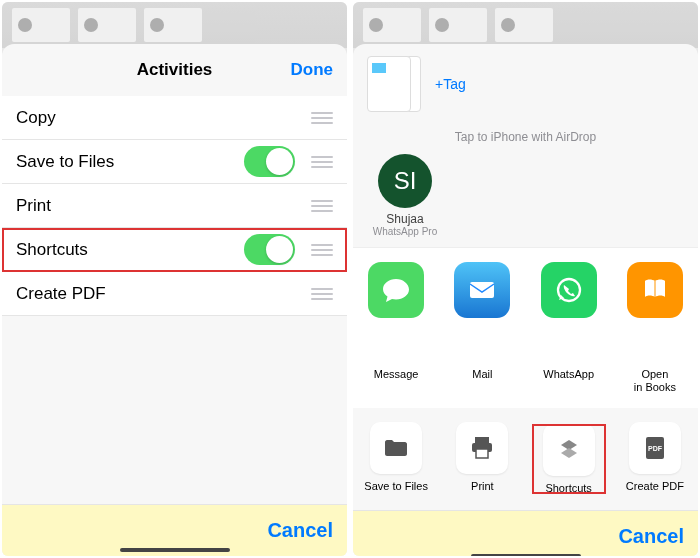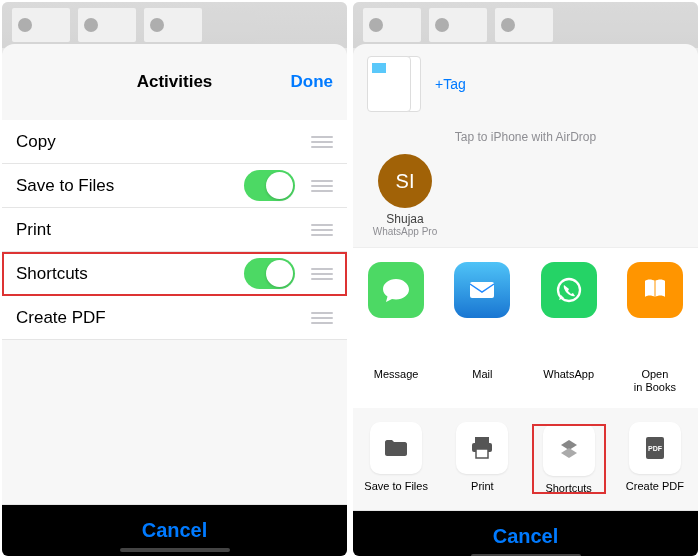--- a/index.html
+++ b/index.html
@@ -2,50 +2,50 @@
 <html><head>
 <meta charset="utf-8">
 <style>
 * { margin: 0; padding: 0; box-sizing: border-box; font-family: -apple-system, Helvetica, Arial, sans-serif; }
 body { background: #fff; width: 700px; height: 558px; display: flex; gap: 6px; padding: 2px; }
 .phone { flex: 1; background: #e8e8e8; border-radius: 6px; position: relative; overflow: hidden; display: flex; flex-direction: column; }
 .bgdoc { height: 46px; background: linear-gradient(#d0d0d0,#c8c8c8); position: relative; display: flex; gap: 8px; padding: 6px 10px; opacity: 0.6; }
 .doc-thumb { width: 58px; height: 34px; background: #f5f5f5; border-radius: 2px; position: relative; }
 .doc-thumb::before { content: ""; position: absolute; width: 14px; height: 14px; border-radius: 50%; background: #888; top: 10px; left: 6px; }
 .sheet { flex: 1; background: #f7f7f7; border-top-left-radius: 12px; border-top-right-radius: 12px; display: flex; flex-direction: column; margin-top: -4px; position: relative; }
-.hdr { display: flex; align-items: center; justify-content: center; padding: 28px 14px; position: relative; }
+.hdr { display: flex; align-items: center; justify-content: center; padding: 16px 14px; position: relative; }
 .hdr .title { font-weight: 600; font-size: 17px; color: #000; }
 .hdr .done { position: absolute; right: 14px; color: #007aff; font-size: 17px; font-weight: 600; }
 .list { background: #fff; }
 .row { display: flex; align-items: center; height: 44px; padding: 0 14px; border-bottom: 1px solid #e5e5e5; position: relative; }
 .row .lbl { flex: 1; font-size: 17px; color: #000; }
 .row.hl { outline: 2px solid #d33; outline-offset: -2px; }
 .grip { width: 22px; height: 12px; display: flex; flex-direction: column; justify-content: space-between; margin-left: 10px; }
 .grip span { height: 2px; background: #c7c7cc; border-radius: 1px; }
 .toggle { width: 51px; height: 31px; border-radius: 16px; background: #4cd964; position: relative; margin-right: 6px; }
 .toggle::after { content: ""; position: absolute; width: 27px; height: 27px; border-radius: 50%; background: #fff; top: 2px; right: 2px; box-shadow: 0 1px 3px rgba(0,0,0,.2); }
 .spacer { flex: 1; }
-.cancel-bar { background: #000000; border-top: 1px solid #e5e5e5; padding: 14px; text-align: center; }
+.cancel-bar { background: #fef9c3; border-top: 1px solid #e5e5e5; padding: 14px; text-align: right; }
 .cancel-bar .cancel { color: #007aff; font-size: 20px; font-weight: 600; }
 .home-ind { position: absolute; bottom: 4px; left: 50%; transform: translateX(-50%); width: 110px; height: 4px; background: #444; border-radius: 3px; }
 
 .items-hdr { display: flex; padding: 12px 14px; gap: 12px; align-items: center; }
 .thumb-stack { width: 56px; height: 56px; position: relative; }
 .thumb-stack .t { position: absolute; width: 44px; height: 56px; background: #fff; border: 1px solid #ddd; border-radius: 4px; }
 .thumb-stack .t1 { left: 10px; top: 0; }
 .thumb-stack .t2 { left: 0; top: 0; }
 .thumb-stack .t2::before { content: ""; position: absolute; left: 4px; top: 6px; width: 14px; height: 10px; background: #5ac8fa; }
 .items-info { flex: 1; }
 .items-info .t1 { font-size: 16px; color: #000; font-weight: 500; }
 .items-info .t2 { font-size: 13px; color: #8e8e93; }
 .tag { color: #007aff; font-size: 14px; }
 .airdrop-hint { text-align: center; font-size: 12px; color: #8e8e93; padding: 6px 0; }
 .airdrop-row { padding: 4px 14px 10px; display: flex; }
 .contact { display: flex; flex-direction: column; align-items: center; width: 76px; }
-.contact .av { width: 54px; height: 54px; border-radius: 50%; background: #a16207; color: #fff; font-size: 20px; display: flex; align-items: center; justify-content: center; margin-bottom: 4px; }
+.contact .av { width: 54px; height: 54px; border-radius: 50%; background: #14532d; color: #fff; font-size: 24px; display: flex; align-items: center; justify-content: center; margin-bottom: 4px; }
 .contact .nm { font-size: 12px; color: #404040; }
 .contact .dev { font-size: 10px; color: #8e8e93; }
 .app-row { background: #fff; display: flex; padding: 14px 0; justify-content: space-around; border-top: 0.5px solid #eee; }
 .app { display: flex; flex-direction: column; align-items: center; width: 78px; text-align: center; gap: 44px; }
 .app .ic { width: 56px; height: 56px; border-radius: 13px; margin-bottom: 6px; display: flex; align-items: center; justify-content: center; }
 .app .nm { font-size: 11px; color: #000; line-height: 1.2; }
 .action-row { background: #f7f7f7; display: flex; padding: 14px 0; justify-content: space-around; }
 .act { display: flex; flex-direction: column; align-items: center; width: 78px; text-align: center; }
 .act .ic { width: 52px; height: 52px; border-radius: 10px; background: #fff; margin-bottom: 6px; display: flex; align-items: center; justify-content: center; box-shadow: 0 1px 2px rgba(0,0,0,.08); }
 .act .nm { font-size: 11px; color: #000; }

